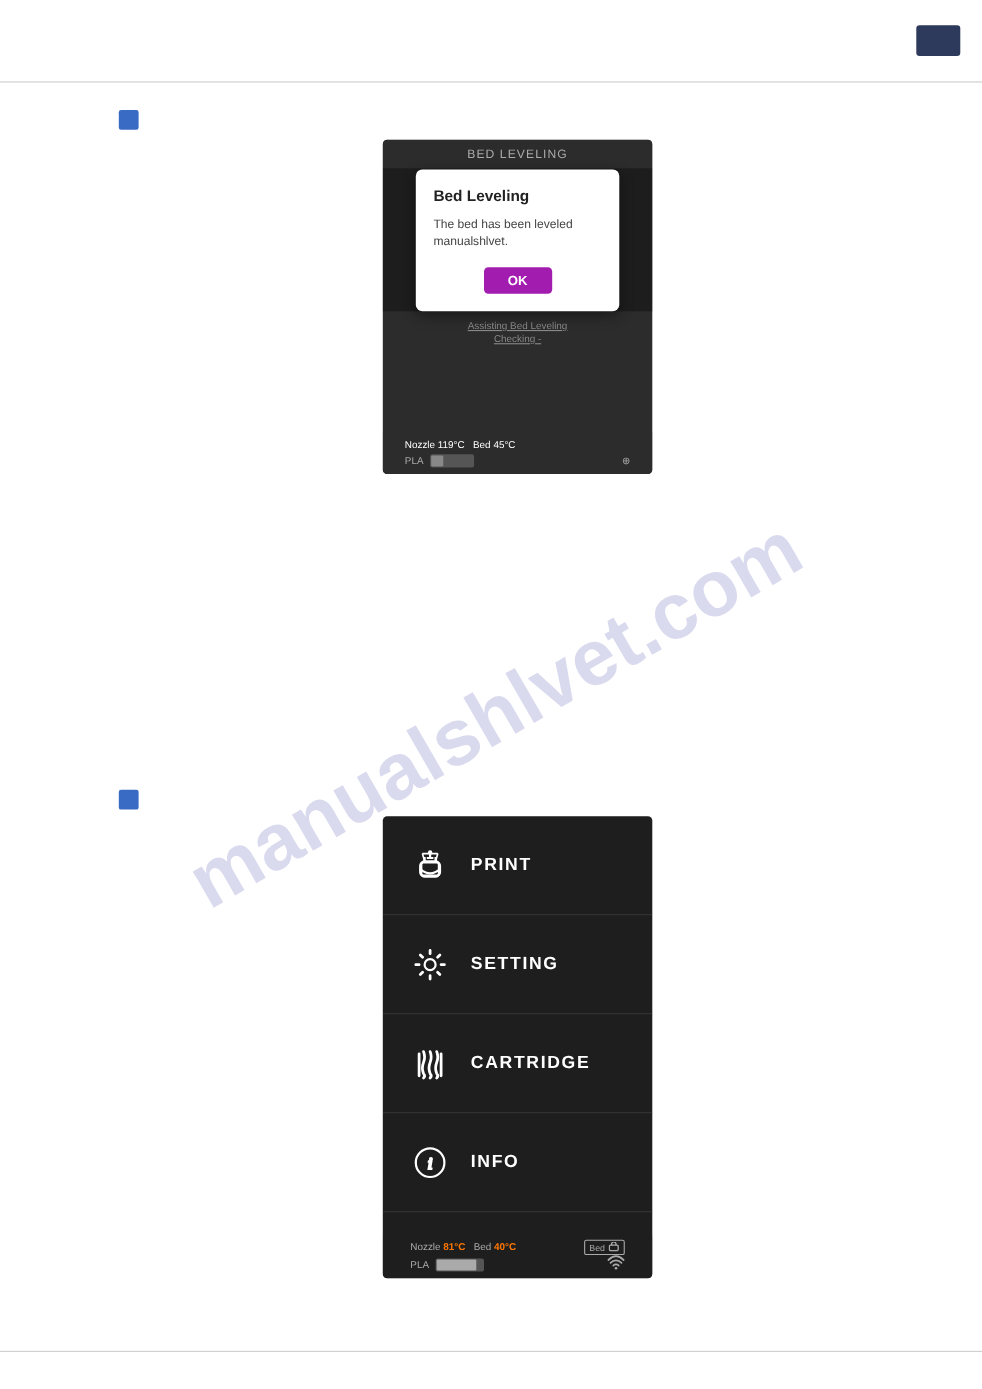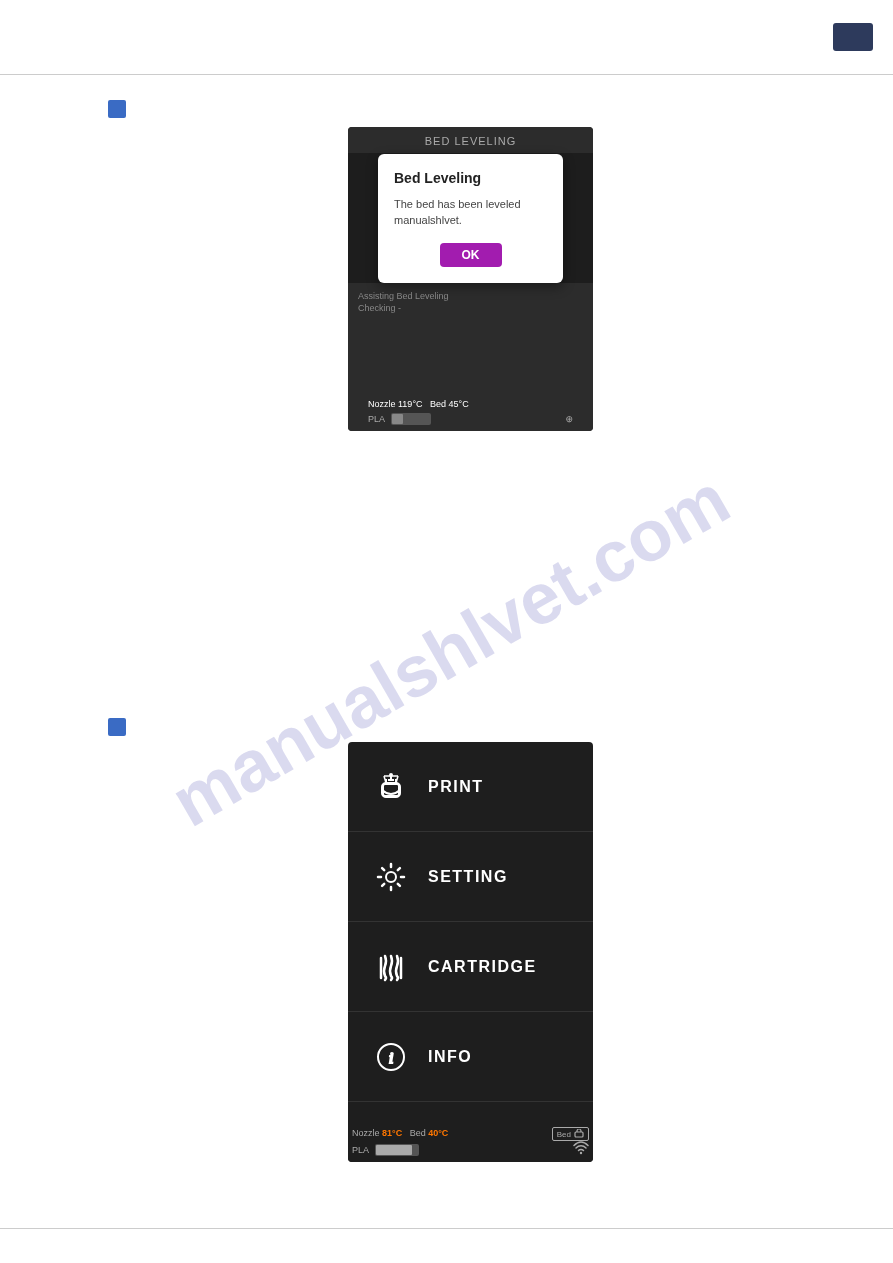--- a/index.html
+++ b/index.html
@@ -173,21 +173,23 @@
       cursor: pointer;
     }
 
     .screen1-status-area {
       padding: 8px 10px;
     }
 
     .screen1-status-text {
       color: #888888;
       font-size: 9px;
+      text-align: center;
       margin-bottom: 2px;
+      text-decoration: underline;
     }
 
     .screen1-bottom {
       position: absolute;
       bottom: 0;
       left: 0;
       right: 0;
       padding: 6px 20px;
       background: #2c2c2c;
     }
@@ -277,21 +279,21 @@
       display: flex;
       align-items: center;
       justify-content: center;
     }
 
     .screen2-bottom {
       position: absolute;
       bottom: 0;
       left: 0;
       right: 0;
-      padding: 5px 4px 4px;
+      padding: 5px 25px 4px;
       background: #1e1e1e;
     }
 
     .screen2-temps {
       color: #aaaaaa;
       font-size: 9px;
       margin-bottom: 3px;
     }
 
     .screen2-temps .temp-val {

